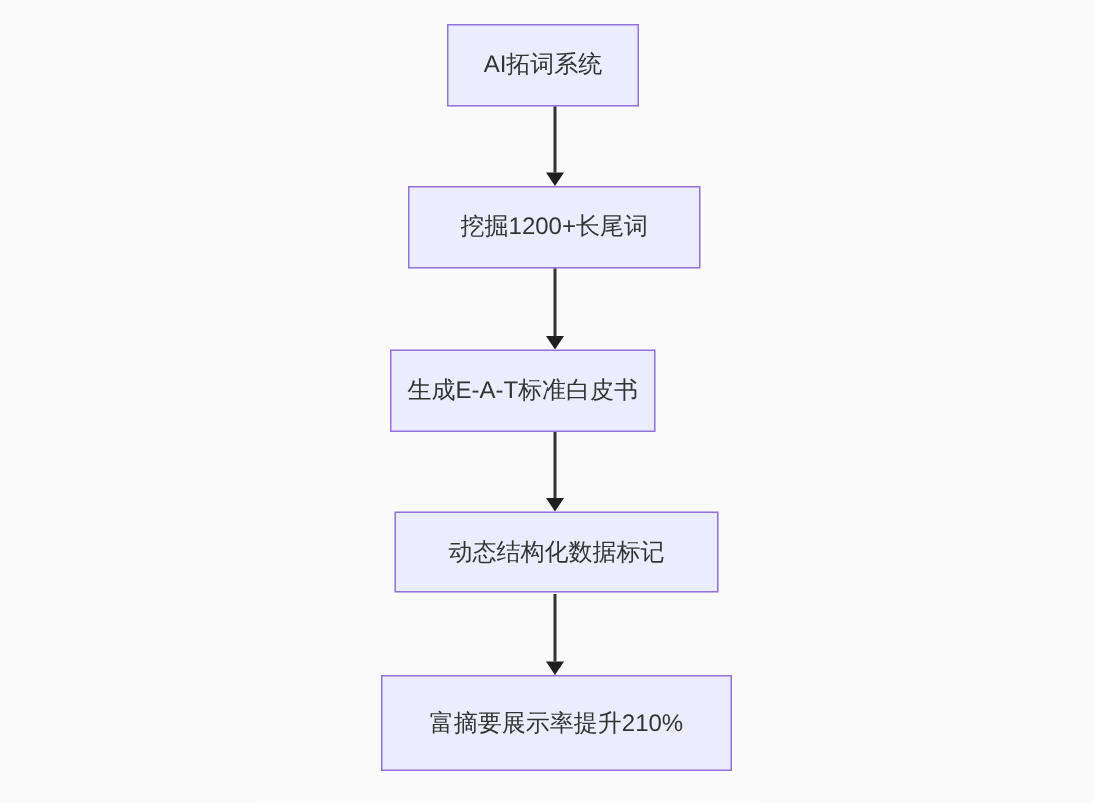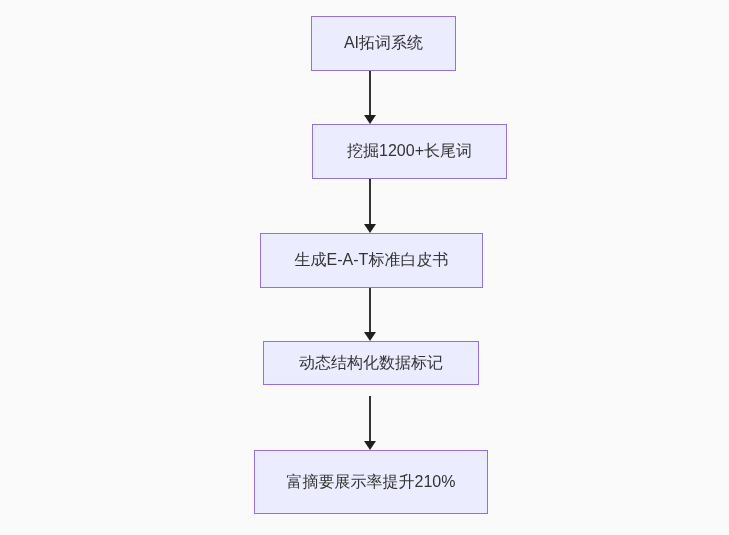--- a/index.html
+++ b/index.html
@@ -22,24 +22,24 @@
     background: var(--node-fill, #ECECFF);
     border: 1px solid var(--node-border, #9370DB);
     color: var(--text, #333333);
     font-size: 16px;
     display: flex;
     align-items: center;
     justify-content: center;
     text-align: center;
     white-space: nowrap;
   }
-  .node-0 { left: 298px; top: 16px;  width: 145px; height: 55px; margin-left: 13px; }
-  .node-1 { left: 272px; top: 124px; width: 195px; height: 55px; margin-left: 40px; }
-  .node-2 { left: 260px; top: 233px; width: 223px; height: 55px; }
-  .node-3 { left: 263px; top: 341px; width: 216px; height: 44px; }
+  .node-0 { left: 298px; top: 16px;  width: 128px; height: 55px; }
+  .node-1 { left: 272px; top: 124px; width: 195px; height: 55px; }
+  .node-2 { left: 260px; top: 233px; width: 177px; height: 55px; }
+  .node-3 { left: 263px; top: 341px; width: 216px; height: 54px; }
   .node-4 { left: 254px; top: 450px; width: 234px; height: 64px; }
 
   .flow-arrow {
     position: absolute;
     left: 364px;        
     width: 12px;
     display: flex;
     flex-direction: column;
     align-items: center;
   }

